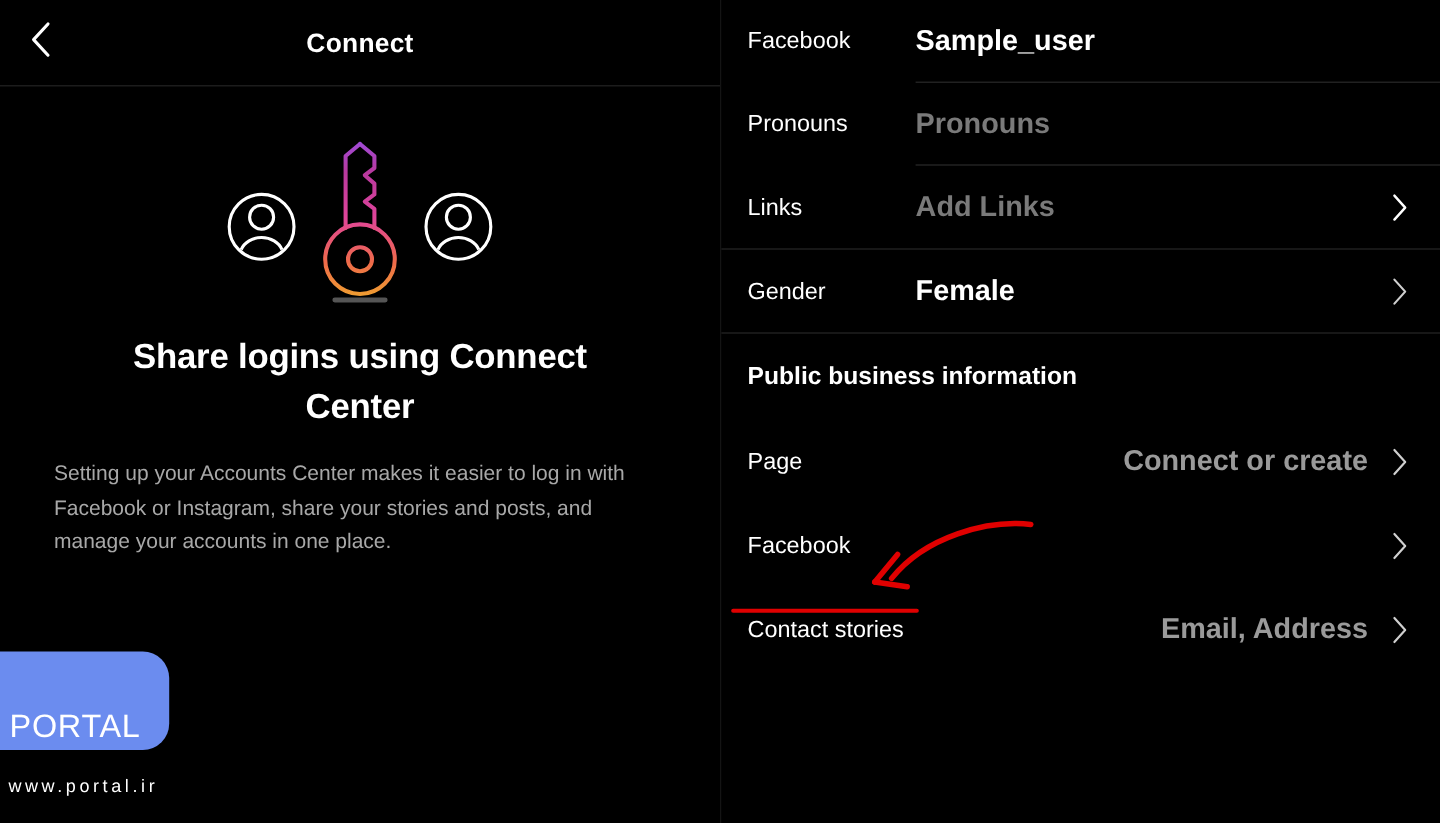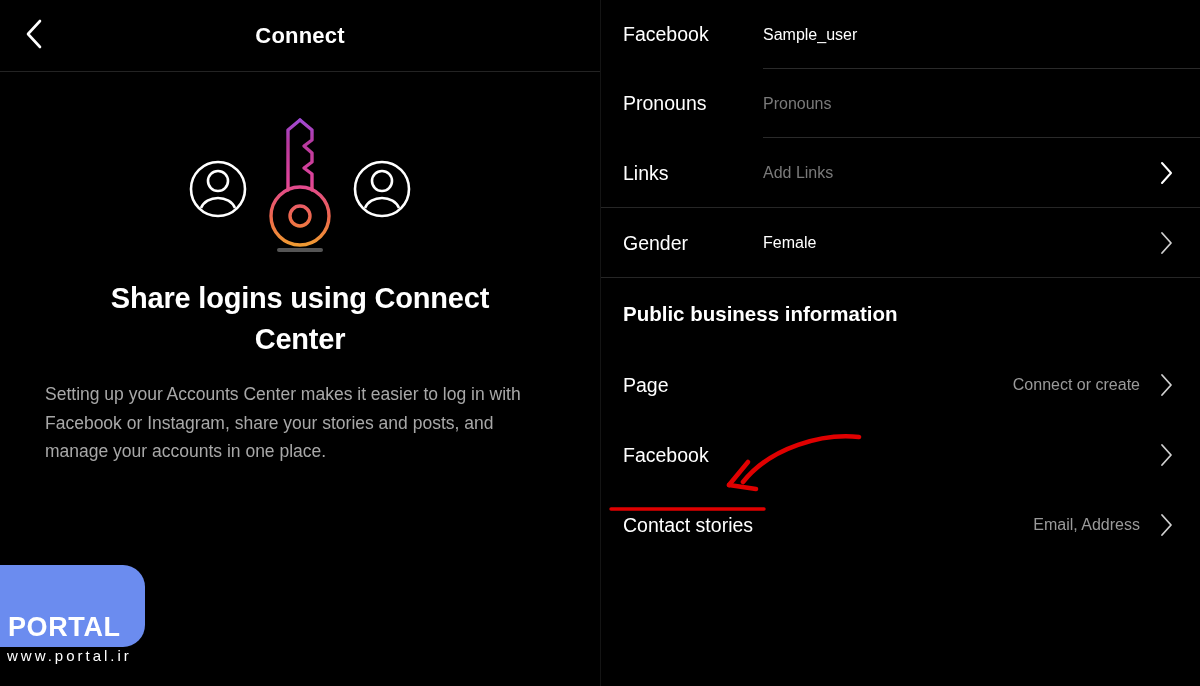--- a/index.html
+++ b/index.html
@@ -107,28 +107,28 @@
   }
   .wm-pill {
     display: inline-block;
     background: #6b8cef;
     border-top-right-radius: 22px;
     border-bottom-right-radius: 22px;
     padding: 4px 24px 5px 8px;
   }
   .wm-pill-text {
     font-size: 27px;
-    font-weight: 700;
+    font-weight: 400;
     color: #ffffff;
     letter-spacing: 0.6px;
     line-height: 1.08;
     margin-top: 44px;
   }
   .wm-url {
-    margin-top: 0;
+    margin-top: 22px;
     padding-left: 7px;
     font-size: 15px;
     color: #ffffff;
     letter-spacing: 3px;
     font-weight: 400;
   }
 
   
   .right-panel {
     position: relative;
@@ -150,23 +150,23 @@
 
   .row-label {
     font-size: 19.5px;
     color: #ffffff;
     font-weight: 400;
     flex: 0 0 140px;
     white-space: nowrap;
   }
 
   .row-value {
-    font-size: 16px;
-    color: #ffffff;
-    font-weight: 400;
+    font-size: 24px;
+    color: #ffffff;
+    font-weight: 700;
     flex: 1 1 auto;
     white-space: nowrap;
     overflow: hidden;
   }
 
   .row-value.placeholder { color: #7a7a7a; }
 
   .row-value.right-aligned {
     text-align: right;
     color: #9a9a9a;

